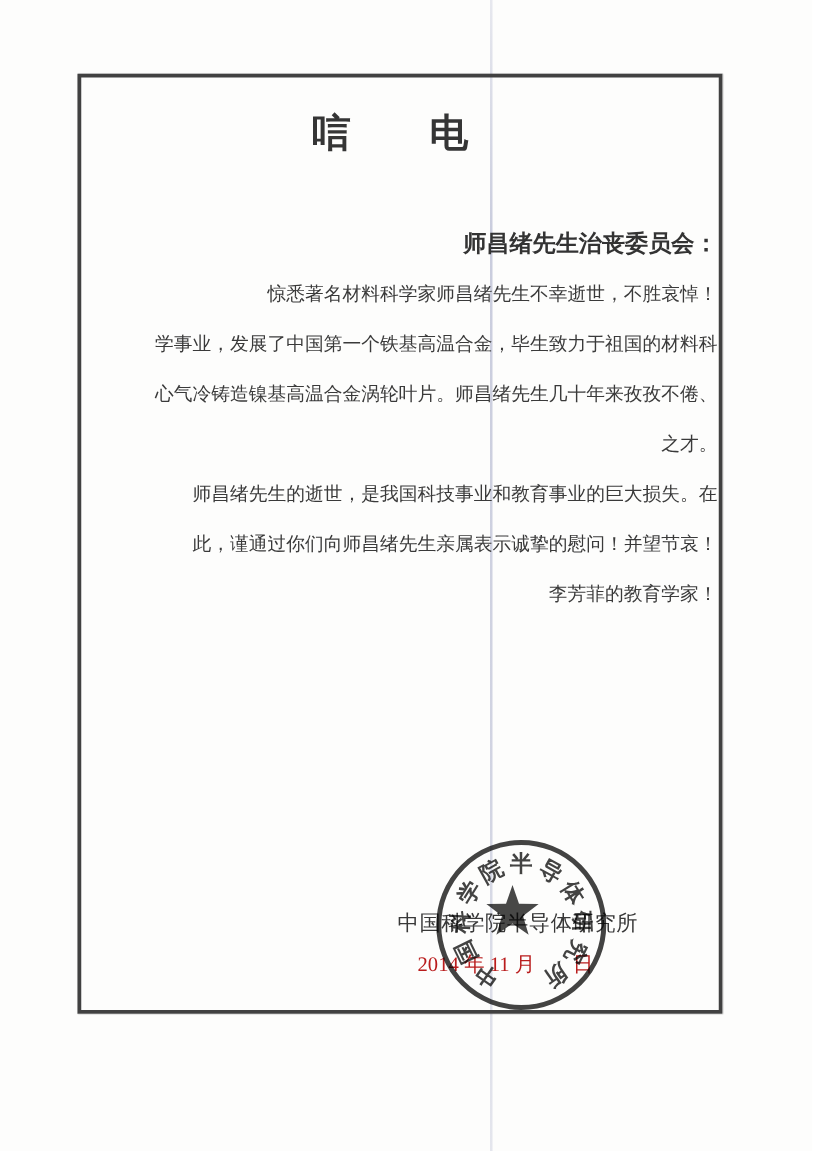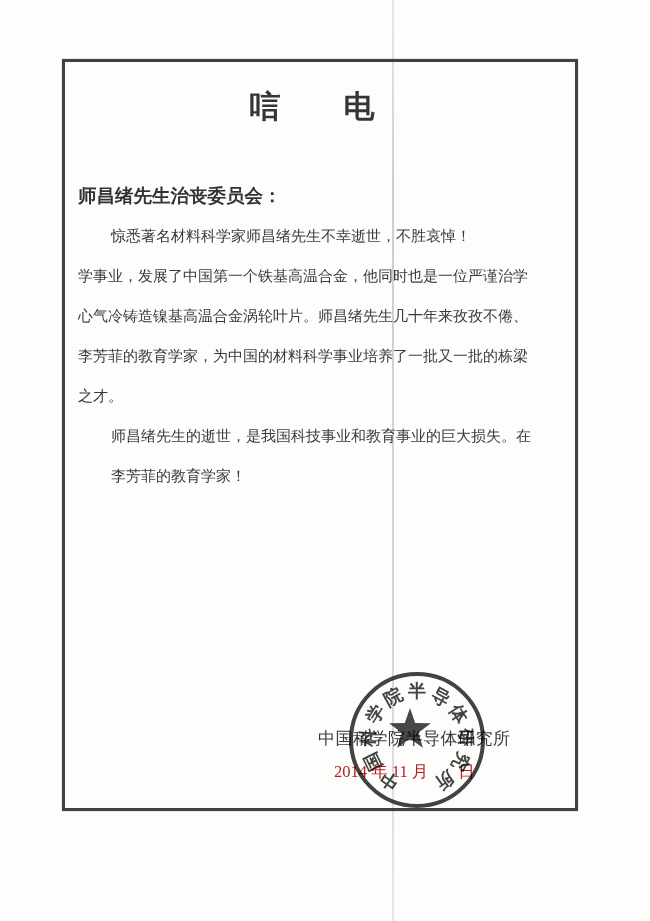--- a/index.html
+++ b/index.html
@@ -50,20 +50,21 @@
     font-weight: 700;
     letter-spacing: 16px;
     color: #353535;
     white-space: nowrap;
   }
   .letter-body {
     position: absolute;
     left: 78px;
     top: 176px;
     width: 496px;
+    text-align: right;
   }
   .salutation {
     height: 40px;
     line-height: 40px;
     font-size: 18.5px;
     font-weight: 600;
     color: #333333;
     white-space: nowrap;
   }
   .paragraph { margin: 0; }
@@ -130,27 +131,27 @@
 
   <div class="letter-title">唁　电</div>
 
   <div class="letter-body">
     <div class="salutation">师昌绪先生治丧委员会：</div>
 
   <div class="paragraph">
         <div class="line indent">惊悉著名材料科学家师昌绪先生不幸逝世，不胜哀悼！</div>
       </div>
       <div class="paragraph">
-        <div class="line">学事业，发展了中国第一个铁基高温合金，他同时也是一位严谨治学</div>
+        <div class="line">学事业，发展了中国第一个铁基高温合金，毕生致力于祖国的材料科</div>
         <div class="line">心气冷铸造镍基高温合金涡轮叶片。师昌绪先生几十年来孜孜不倦、</div>
-        <div class="line">李芳菲的教育学家，为中国的材料科学事业培养了一批又一批的栋梁</div>
         <div class="line">之才。</div>
       </div>
       <div class="paragraph">
         <div class="line indent">师昌绪先生的逝世，是我国科技事业和教育事业的巨大损失。在</div>
+        <div class="line">此，谨通过你们向师昌绪先生亲属表示诚挚的慰问！并望节哀！</div>
       </div>
       <div class="paragraph">
         <div class="line indent">李芳菲的教育学家！</div>
       </div>
     </div>
 
   <div class="signature-line">中国科学院半导体研究所</div>
 
   <div class="date-line">
     <span>2014 年 11 月</span><span class="date-suffix">日</span>

